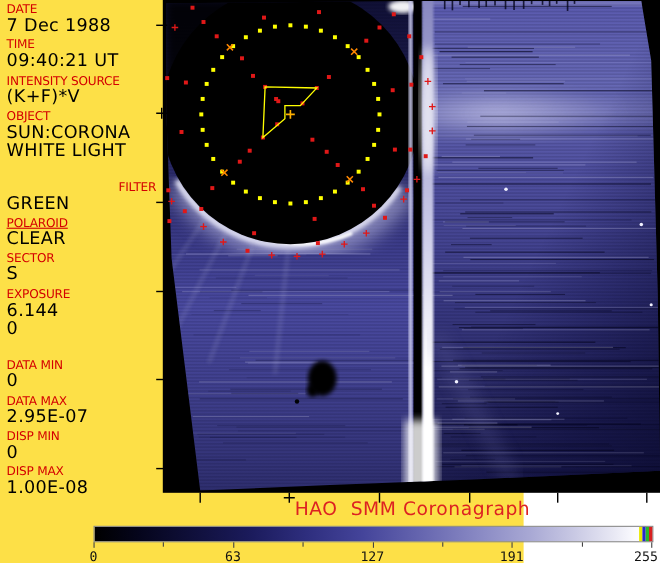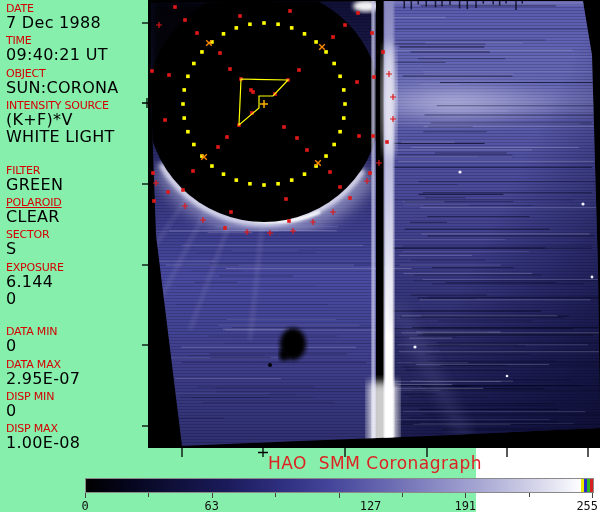--- a/index.html
+++ b/index.html
@@ -1,17 +1,17 @@
 <!DOCTYPE html>
 <html><head>
 <meta charset="utf-8">
 <style>
   html,body{margin:0;padding:0;background:#ffffff;width:600px;height:512px;overflow:hidden;
     font-family:"DejaVu Sans","Liberation Sans",sans-serif;}
-  #stage{position:relative;width:476px;height:512px;background:#86efac;}
+  #stage{position:relative;width:476px;height:512px;background:#fde047;}
   #bgsvg{position:absolute;left:0;top:0;z-index:1;pointer-events:none;}
   
   #sidebar{position:absolute;left:0;top:0;width:142px;height:455px;z-index:3;}
   .entry{height:32.35px;padding-left:6px;overflow:visible;}
   .entry .lab{color:#d40000;font-size:11px;letter-spacing:-0.2px;line-height:13px;padding-top:2px;white-space:nowrap;}
   .entry .val{color:#000;font-size:16px;line-height:15px;letter-spacing:0.3px;white-space:nowrap;}
   
   #title{position:absolute;left:150px;top:453px;width:450px;text-align:center;z-index:3;
     color:#dd2222;font-size:17px;letter-spacing:0.5px;white-space:pre;}
   #colorbar{position:absolute;left:85px;top:478px;width:507px;height:13px;z-index:3;
@@ -452,32 +452,32 @@
   <div id="sidebar">
       <div class="entry">
         <div class="lab" style="color: rgb(212, 0, 0);">DATE</div>
         <div class="val">7 Dec 1988</div>
       </div>
       <div class="entry">
         <div class="lab" style="color: rgb(212, 0, 0);">TIME</div>
         <div class="val">09:40:21 UT</div>
       </div>
       <div class="entry">
+        <div class="lab" style="color: rgb(212, 0, 0);">INTENSITY SOURCE</div>
+        <div class="val">(K+F)*V</div>
+      </div>
+      <div class="entry">
         <div class="lab" style="color: rgb(212, 0, 0);">OBJECT</div>
         <div class="val">SUN:CORONA</div>
       </div>
       <div class="entry">
-        <div class="lab" style="color: rgb(212, 0, 0);">INTENSITY SOURCE</div>
-        <div class="val">(K+F)*V</div>
-      </div>
-      <div class="entry">
         <div class="val">WHITE LIGHT</div>
       </div>
       <div class="entry">
-        <div class="lab" style="color: rgb(212, 0, 0);">FILTER</div>
+        <div class="lab" style="color: rgb(212, 0, 0); text-align: right;">FILTER</div>
         <div class="val">GREEN</div>
       </div>
       <div class="entry">
         <div class="lab" style="color: rgb(212, 0, 0); text-decoration: underline;">POLAROID</div>
         <div class="val">CLEAR</div>
       </div>
       <div class="entry">
         <div class="lab" style="color: rgb(212, 0, 0);">SECTOR</div>
         <div class="val">S</div>
       </div>
@@ -516,21 +516,21 @@
   </div>
   <div id="cb-ticks">
       <div class="cbtick major" style="left: 0px;"></div>
       <div class="cbtick minor" style="left: 63.375px;"></div>
       <div class="cblabel" style="left: 0px;">0</div>
       <div class="cbtick major" style="left: 126.75px;"></div>
       <div class="cbtick minor" style="left: 190.125px;"></div>
       <div class="cblabel" style="left: 126.75px;">63</div>
       <div class="cbtick major" style="left: 253.5px;"></div>
       <div class="cbtick minor" style="left: 316.875px;"></div>
-      <div class="cblabel" style="left: 253.5px; margin-left: 32px;">127</div>
+      <div class="cblabel" style="left: 253.5px;">127</div>
       <div class="cbtick major" style="left: 380.25px;"></div>
       <div class="cbtick minor" style="left: 443.625px;"></div>
       <div class="cblabel" style="left: 380.25px;">191</div>
       <div class="cbtick major" style="left: 507px;"></div>
       <div class="cblabel last" style="left: 507px;">255</div>
     </div>
 
 </div>
 
 </body></html>

